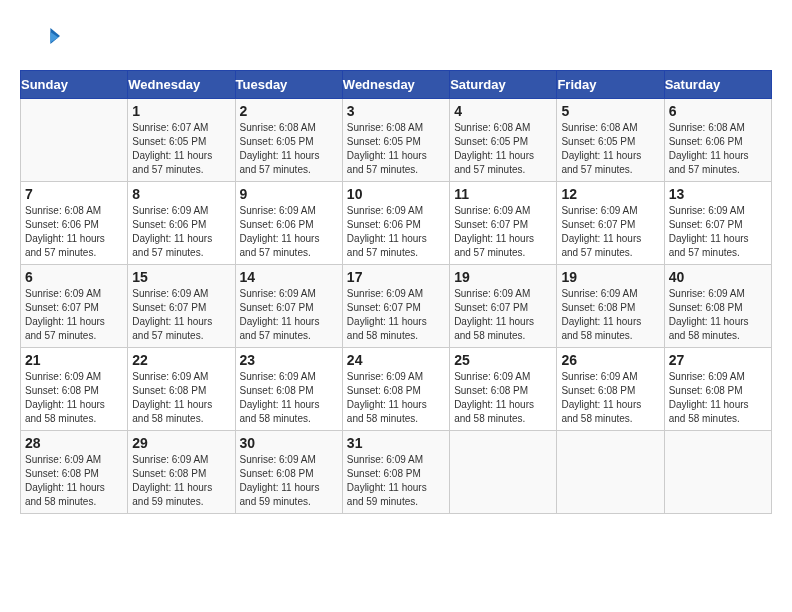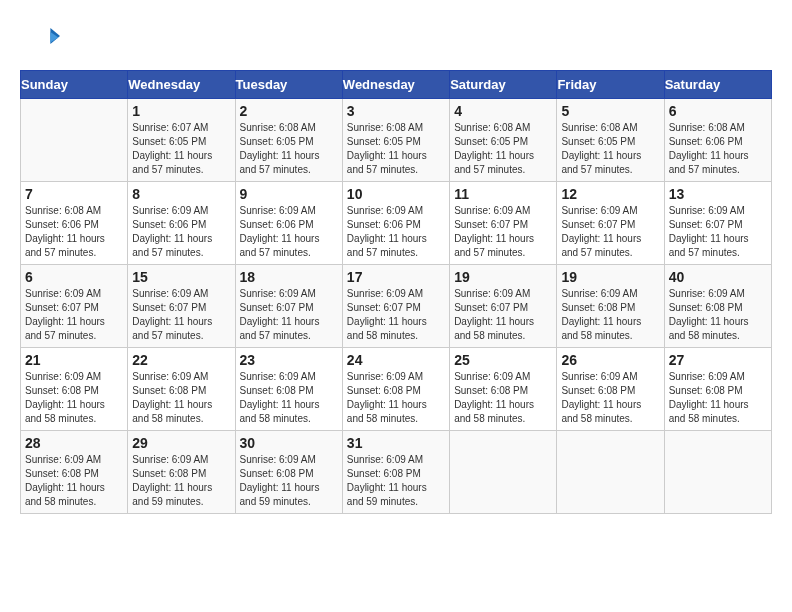--- a/index.html
+++ b/index.html
@@ -181,21 +181,21 @@
       <tr>
         <td>
           <span class="day-number">6</span>
           <div class="day-info">Sunrise: 6:09 AM<br>Sunset: 6:07 PM<br>Daylight: 11 hours<br>and 57 minutes.</div>
         </td>
         <td>
           <span class="day-number">15</span>
           <div class="day-info">Sunrise: 6:09 AM<br>Sunset: 6:07 PM<br>Daylight: 11 hours<br>and 57 minutes.</div>
         </td>
         <td>
-          <span class="day-number">18</span>
+          <span class="day-number">14</span>
           <div class="day-info">Sunrise: 6:09 AM<br>Sunset: 6:07 PM<br>Daylight: 11 hours<br>and 57 minutes.</div>
         </td>
         <td>
           <span class="day-number">17</span>
           <div class="day-info">Sunrise: 6:09 AM<br>Sunset: 6:07 PM<br>Daylight: 11 hours<br>and 58 minutes.</div>
         </td>
         <td>
           <span class="day-number">19</span>
           <div class="day-info">Sunrise: 6:09 AM<br>Sunset: 6:07 PM<br>Daylight: 11 hours<br>and 58 minutes.</div>
         </td>

